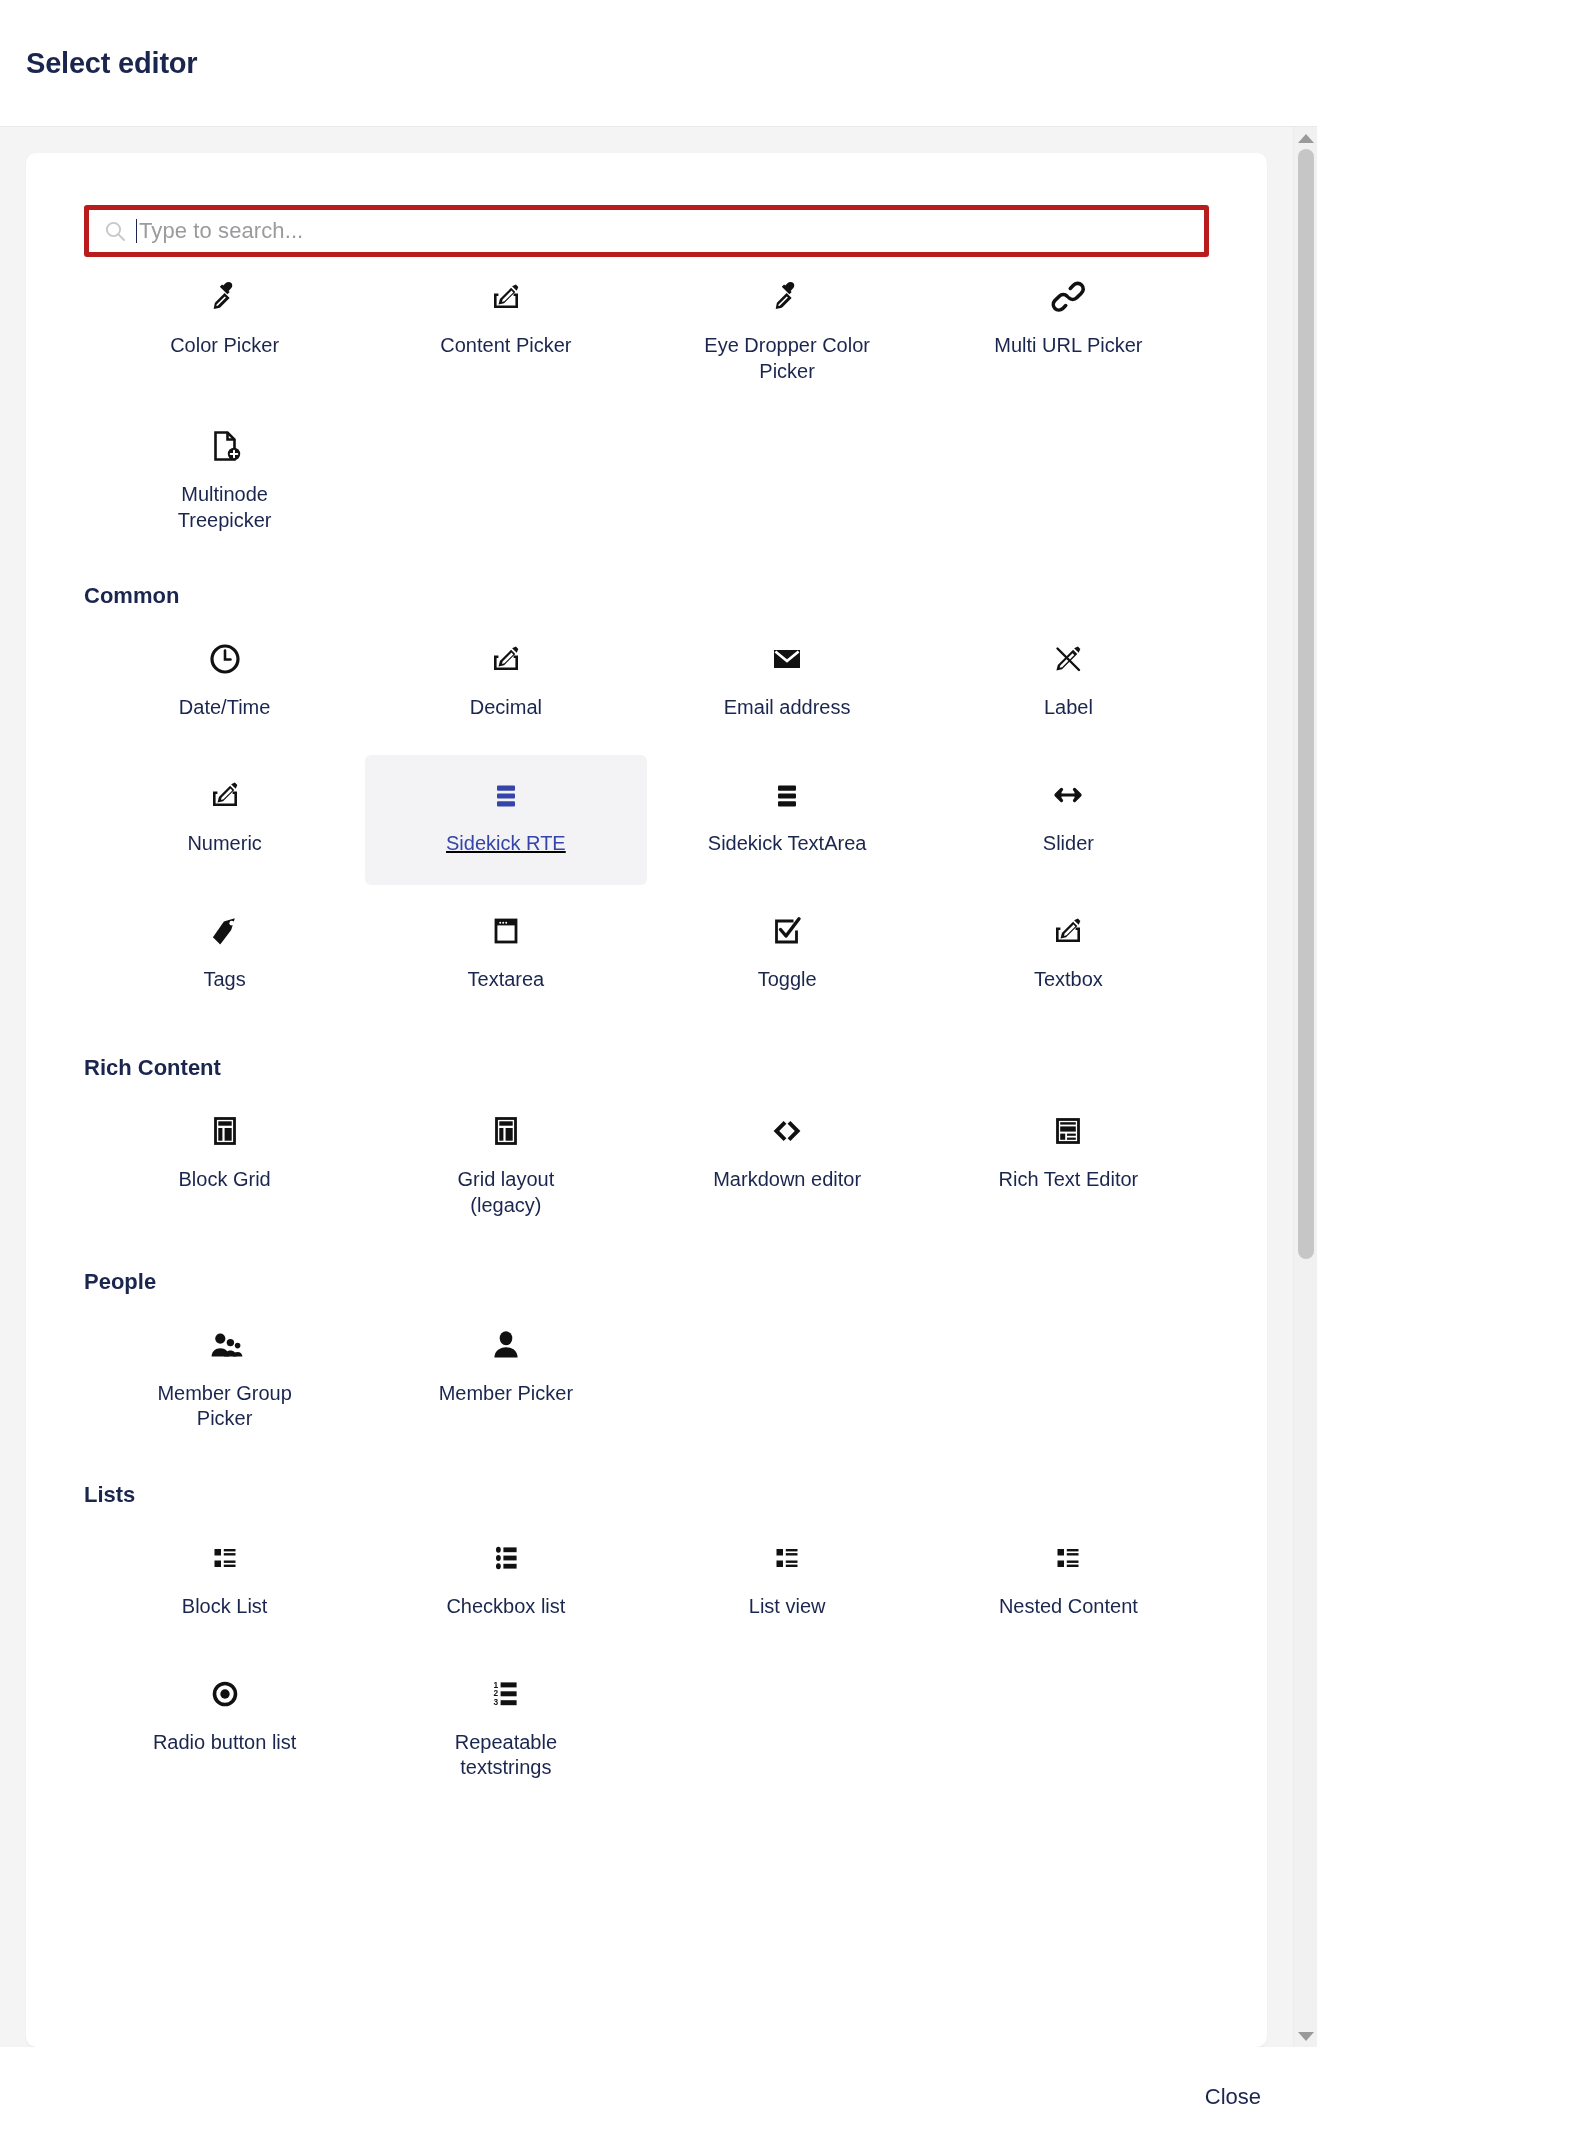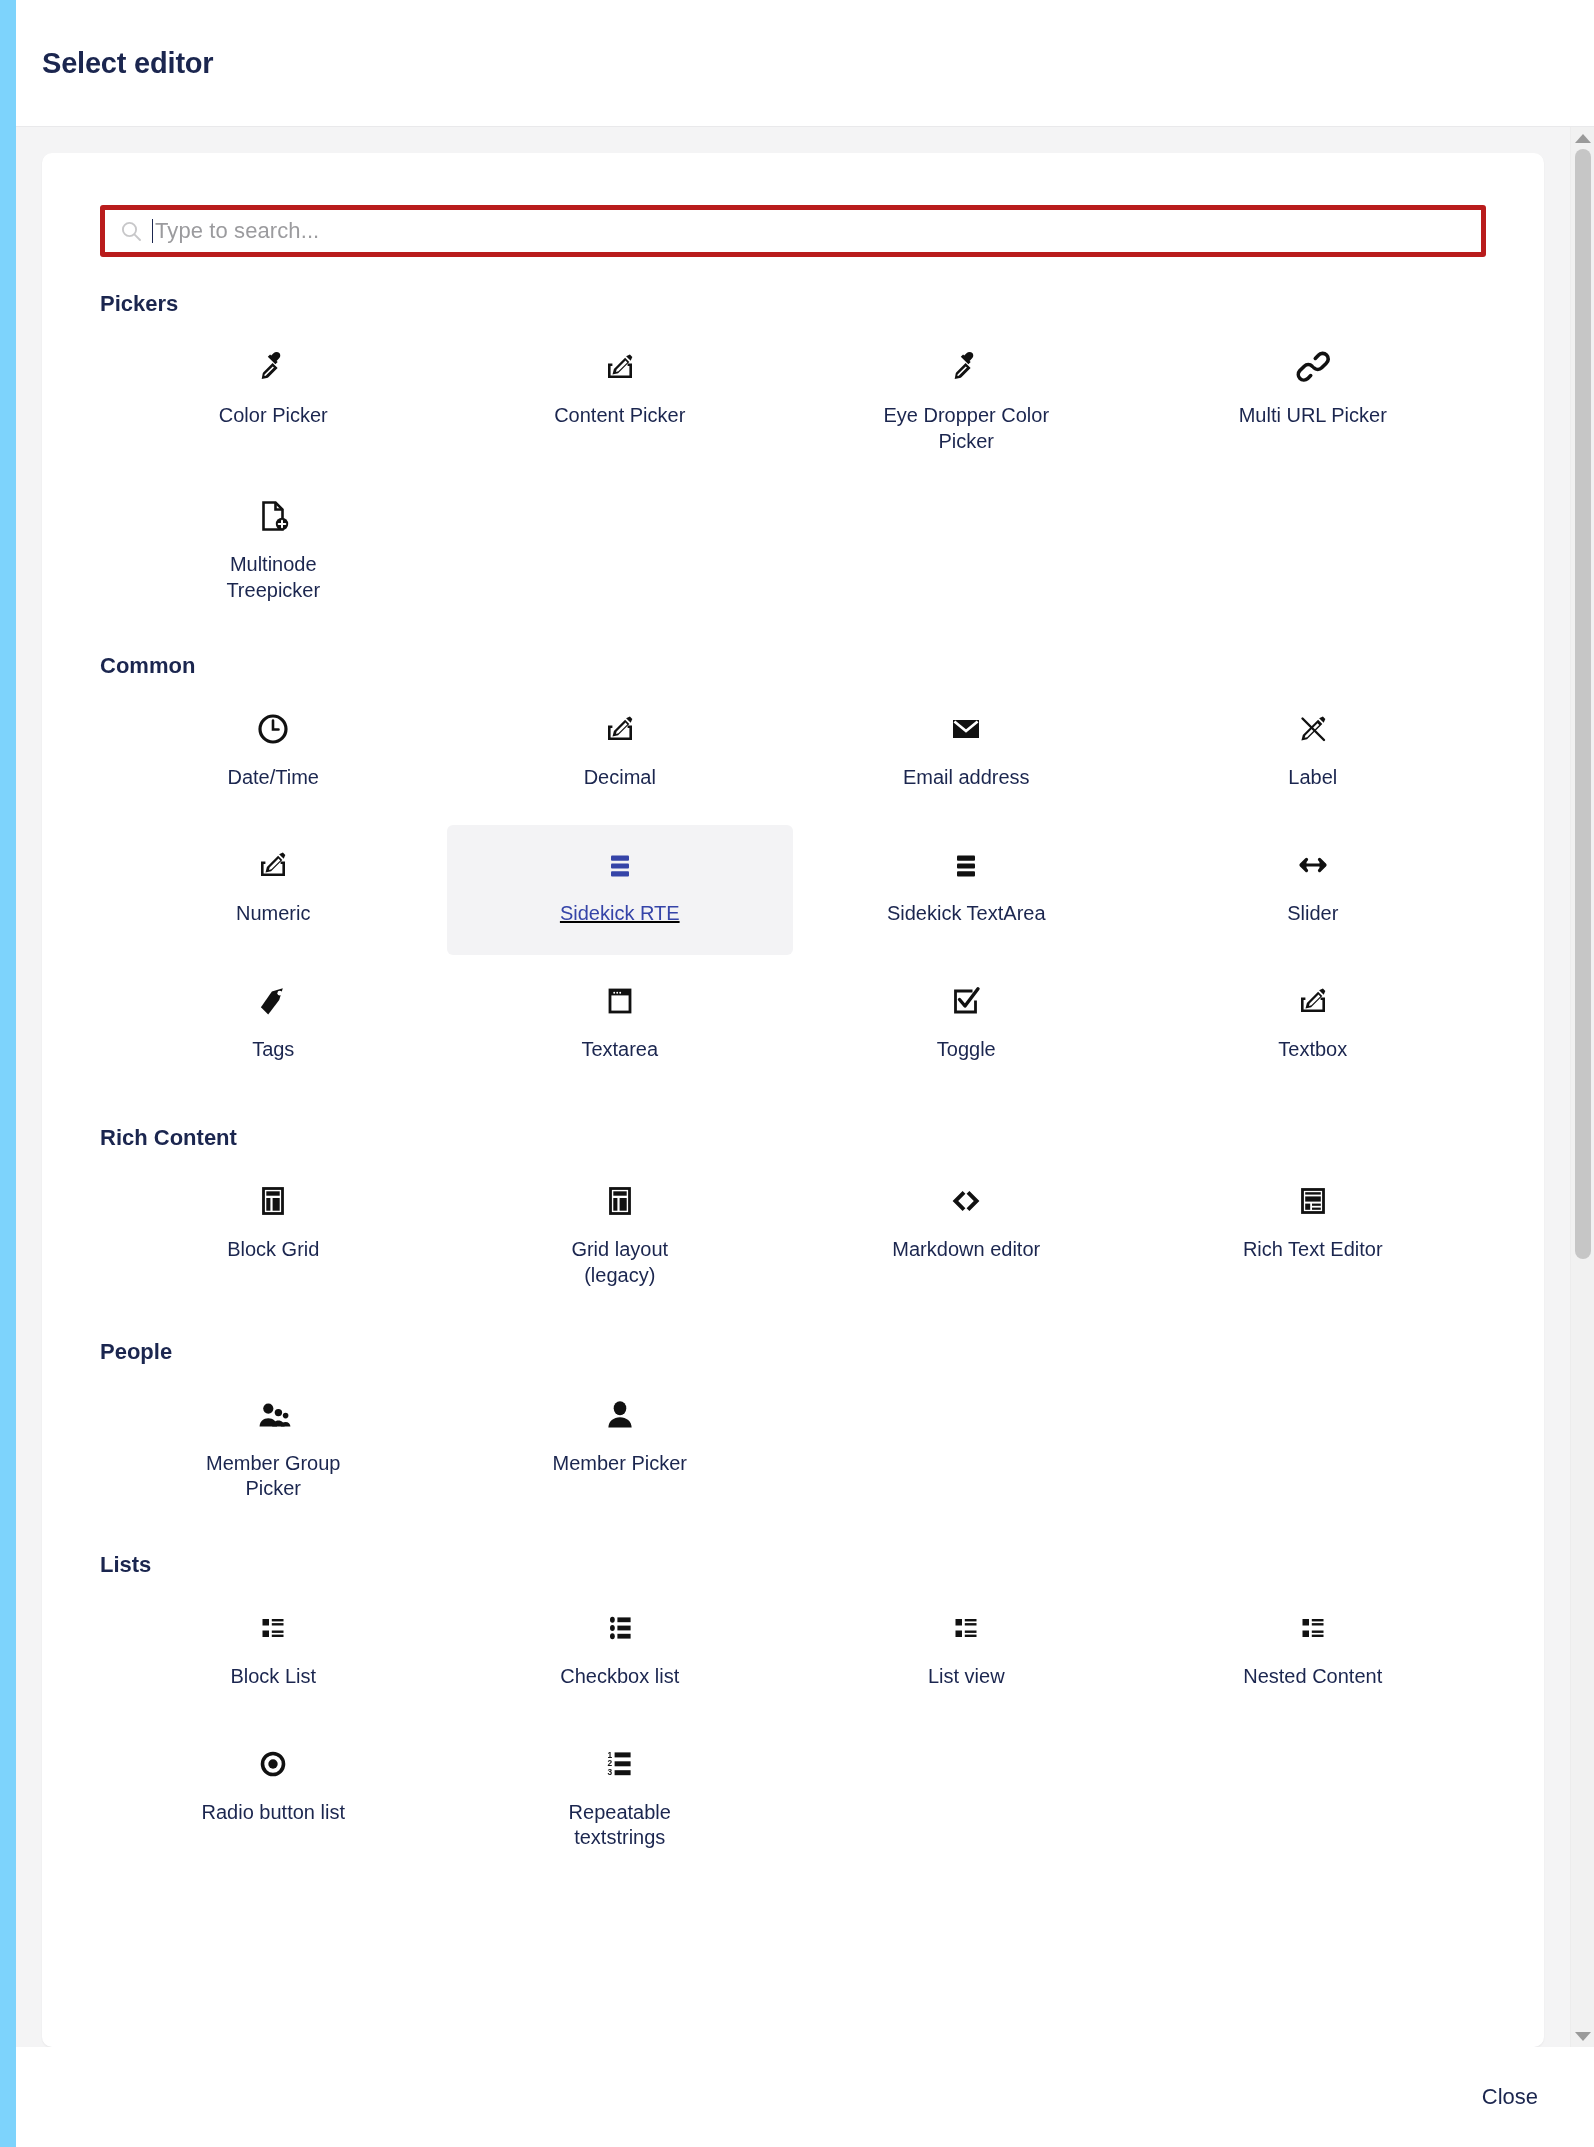--- a/index.html
+++ b/index.html
@@ -4,27 +4,26 @@
 <style>
   * { box-sizing: border-box; }
   html, body {
     margin: 0; padding: 0;
     width: 1594px; height: 2147px;
     background: #fff;
     font-family: "Liberation Sans", sans-serif;
     -webkit-font-smoothing: antialiased;
   }
   .app {
-    width: 1594px; height: 2147px;
+    width: 1317px; height: 2147px;
     position: relative;
     display: flex;
     flex-direction: column;
     overflow: hidden;
-    background: #7dd3fc;
-    padding-left: 16px;
+    background: #737373;
   }
 
   
   .header {
     height: 127px;
     flex: 0 0 127px;
     background: #fff;
     border-bottom: 1px solid #e9e9eb;
     display: flex;
     align-items: center;
@@ -199,21 +198,20 @@
                 <line x1="15.4" y1="15.4" x2="21" y2="21" stroke-linecap="round"></line>
               </svg>
             </span>
             <span class="caret"></span>
             <span class="search-placeholder">Type to search...</span>
           </div>
         </div>
 
         <div id="sections-host">
             <div class="section">
-              <div class="section-title">Pickers</div>
               <div class="grid">
                 <div class="item">
                   <div class="item-icon">
                     <svg viewBox="0 0 40 40" width="40" height="40">
                       <g fill="#111">
                         <path d="M26.6 6.2c-1.7-1.7-4.4-1.7-6.1 0l-2.3 2.3-1.1-1.1-2.3 2.3 7.6 7.6 2.3-2.3-1.1-1.1 2.3-2.3c1.7-1.7 1.7-3.7.7-5.4z"></path>
                         <path d="M19.6 16.1l-9.2 9.2c-.4.4-.7 1-.8 1.6l-.9 5.1 5.1-.9c.6-.1 1.2-.4 1.6-.8l9.2-9.2-5-5zm-6.9 12.6l-1.3.2.2-1.3 8.2-8.2 1.1 1.1-8.2 8.2z"></path>
                       </g>
                     </svg>
                   </div>

